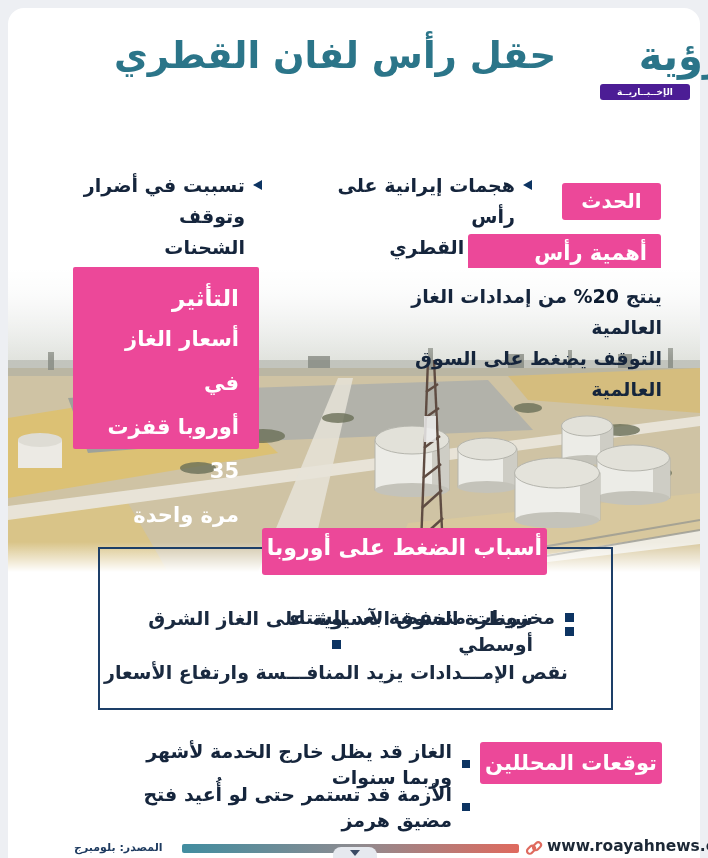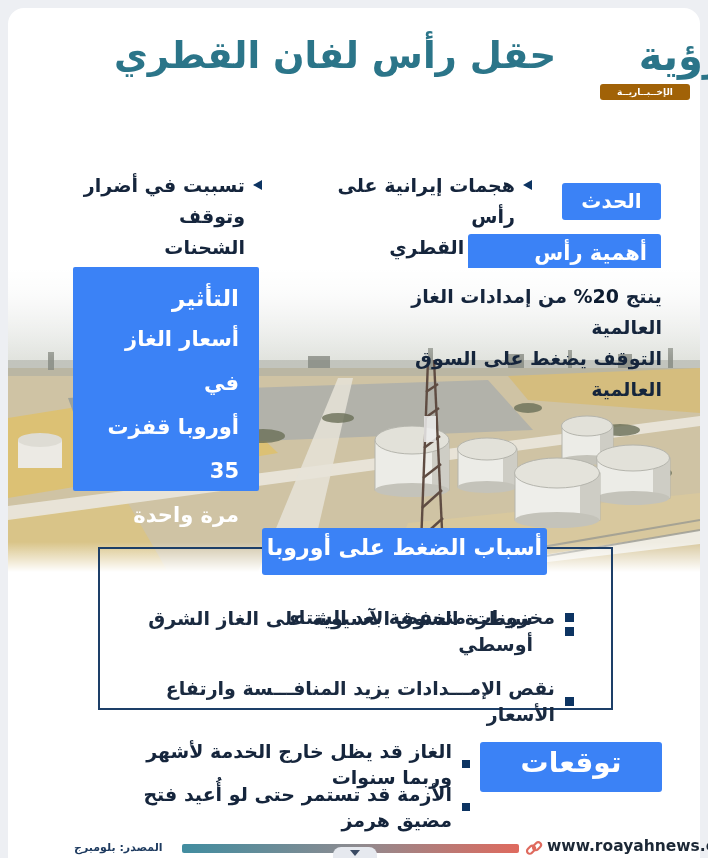--- a/index.html
+++ b/index.html
@@ -3,67 +3,67 @@
 <meta charset="utf-8">
 <style>
   html,body{margin:0;padding:0;background:#e9ebf0;}
   *{box-sizing:border-box;font-family:"DejaVu Sans",sans-serif;}
   .stage{position:relative;width:708px;height:858px;margin:0 auto;background:#edeff3;overflow:hidden;direction:rtl;}
   .card{position:absolute;left:8px;top:8px;width:692px;height:850px;background:#ffffff;border-radius:16px 16px 0 0;}
 
   
   .logo-word{position:absolute;left:604px;top:30px;width:86px;height:52px;color:#2b7589;
              font-size:40px;font-weight:900;text-align:center;line-height:52px;letter-spacing:-1px;margin-left:36px;}
-  .logo-badge{position:absolute;left:600px;top:84px;width:90px;height:16px;background:#a16207;border-radius:3px;
+  .logo-badge{position:absolute;left:600px;top:84px;width:90px;height:16px;background:#4c1d95;border-radius:3px;
               color:#fff;font-size:9px;line-height:16px;text-align:center;font-weight:700;letter-spacing:.5px;}
   .title{position:absolute;left:90px;top:26px;width:490px;text-align:center;color:#2b7589;font-weight:800;}
   .title .t1{font-size:37px;line-height:60px;}
   .title .t2{font-size:37px;line-height:60px;}
 
   
-  .navy{background:#3b82f6;color:#ffffff;}
+  .navy{background:#ec4899;color:#ffffff;}
   .lbl{position:absolute;border-radius:3px;font-weight:800;text-align:center;}
   .lbl-event{left:562px;top:183px;width:99px;height:37px;font-size:20px;line-height:37px;}
   .lbl-importance{left:468px;top:234px;width:193px;height:38px;font-size:21px;line-height:38px;text-align:right;padding-left:14px;padding-right:14px;}
   .lbl-pressure{left:262px;top:528px;width:285px;height:47px;font-size:22px;line-height:40px;z-index:4;}
-  .lbl-forecast{left:480px;top:742px;width:182px;height:50px;font-size:28px;line-height:42px;}
+  .lbl-forecast{left:480px;top:742px;width:182px;height:42px;font-size:21px;line-height:42px;}
 
   
   .ev-row{position:absolute;display:flex;gap:8px;align-items:flex-start;justify-content:flex-start;}
   .ev-row .txt{font-size:19px;line-height:31px;font-weight:600;color:#15253c;text-align:right;white-space:pre-line;width:100%;}
   .arrow-left{flex:0 0 auto;width:0;height:0;margin-top:10px;
               border-top:5px solid transparent;border-bottom:5px solid transparent;border-right:9px solid #0d3462;}
   .ev1{left:330px;top:170px;width:202px;}
   .ev2{left:60px;top:170px;width:202px;}
 
   
   .importance-p{position:absolute;left:340px;top:281px;width:322px;text-align:right;
                 font-size:19px;line-height:31px;font-weight:600;color:#15253c;z-index:3;}
   .importance-p .num{font-weight:800;color:#0d1c30;}
 
   
-  .impact{position:absolute;left:73px;top:267px;width:186px;height:224px;z-index:3;border-radius:2px;
+  .impact{position:absolute;left:73px;top:267px;width:186px;height:182px;z-index:3;border-radius:2px;
           padding:14px 20px 0 12px;text-align:right;}
   .impact .h{font-size:23px;font-weight:800;line-height:34px;}
   .impact .b{font-size:21px;font-weight:600;line-height:44px;white-space:pre-line;margin-top:2px;}
 
   
   .photo{position:absolute;left:8px;top:268px;width:692px;height:304px;z-index:1;}
   .photo svg{display:block;width:100%;height:100%;}
   .photo .fade-top{position:absolute;left:0;top:0;width:100%;height:90px;
       background:linear-gradient(180deg,#ffffff 0%,rgba(255,255,255,.8) 30%,rgba(255,255,255,0) 100%);}
   .photo .fade-bottom{position:absolute;left:0;bottom:0;width:100%;height:30px;
       background:linear-gradient(0deg,#ffffff 0%,rgba(255,255,255,0) 100%);}
 
   
   .pressure-box{position:absolute;left:98px;top:547px;width:515px;height:163px;border:2px solid #1d3f68;z-index:2;background:transparent;}
   .p-row{position:absolute;display:flex;gap:10px;align-items:center;justify-content:flex-start;left:98px;width:476px;height:26px;z-index:3;}
   .p-row .sq{flex:0 0 auto;width:9px;height:9px;background:#0d3462;}
   .p-row .txt{font-size:19px;line-height:26px;font-weight:700;color:#1a2a40;text-align:right;}
-  .p1{top:584px;margin-top:20px;}.p2{top:618px;gap:32px;}.p3{top:688px;}
+  .p1{top:584px;margin-top:20px;}.p2{top:618px;gap:32px;}.p3{top:640px;flex-direction:column;}
 
   
   .f-row{position:absolute;display:flex;gap:10px;align-items:center;justify-content:flex-start;left:90px;width:380px;height:26px;}
   .f-row .sq{flex:0 0 auto;width:8px;height:8px;background:#0d3462;}
   .f-row .txt{font-size:19px;line-height:26px;font-weight:600;color:#15253c;text-align:right;}
   .f1{top:751px;}.f2{top:794px;}
 
   
   .src{position:absolute;left:74px;top:841px;width:106px;font-size:11px;font-weight:700;color:#1d3a5f;text-align:left;line-height:14px;}
   .grad-bar{position:absolute;left:182px;top:844px;width:337px;height:9px;border-radius:2px;

